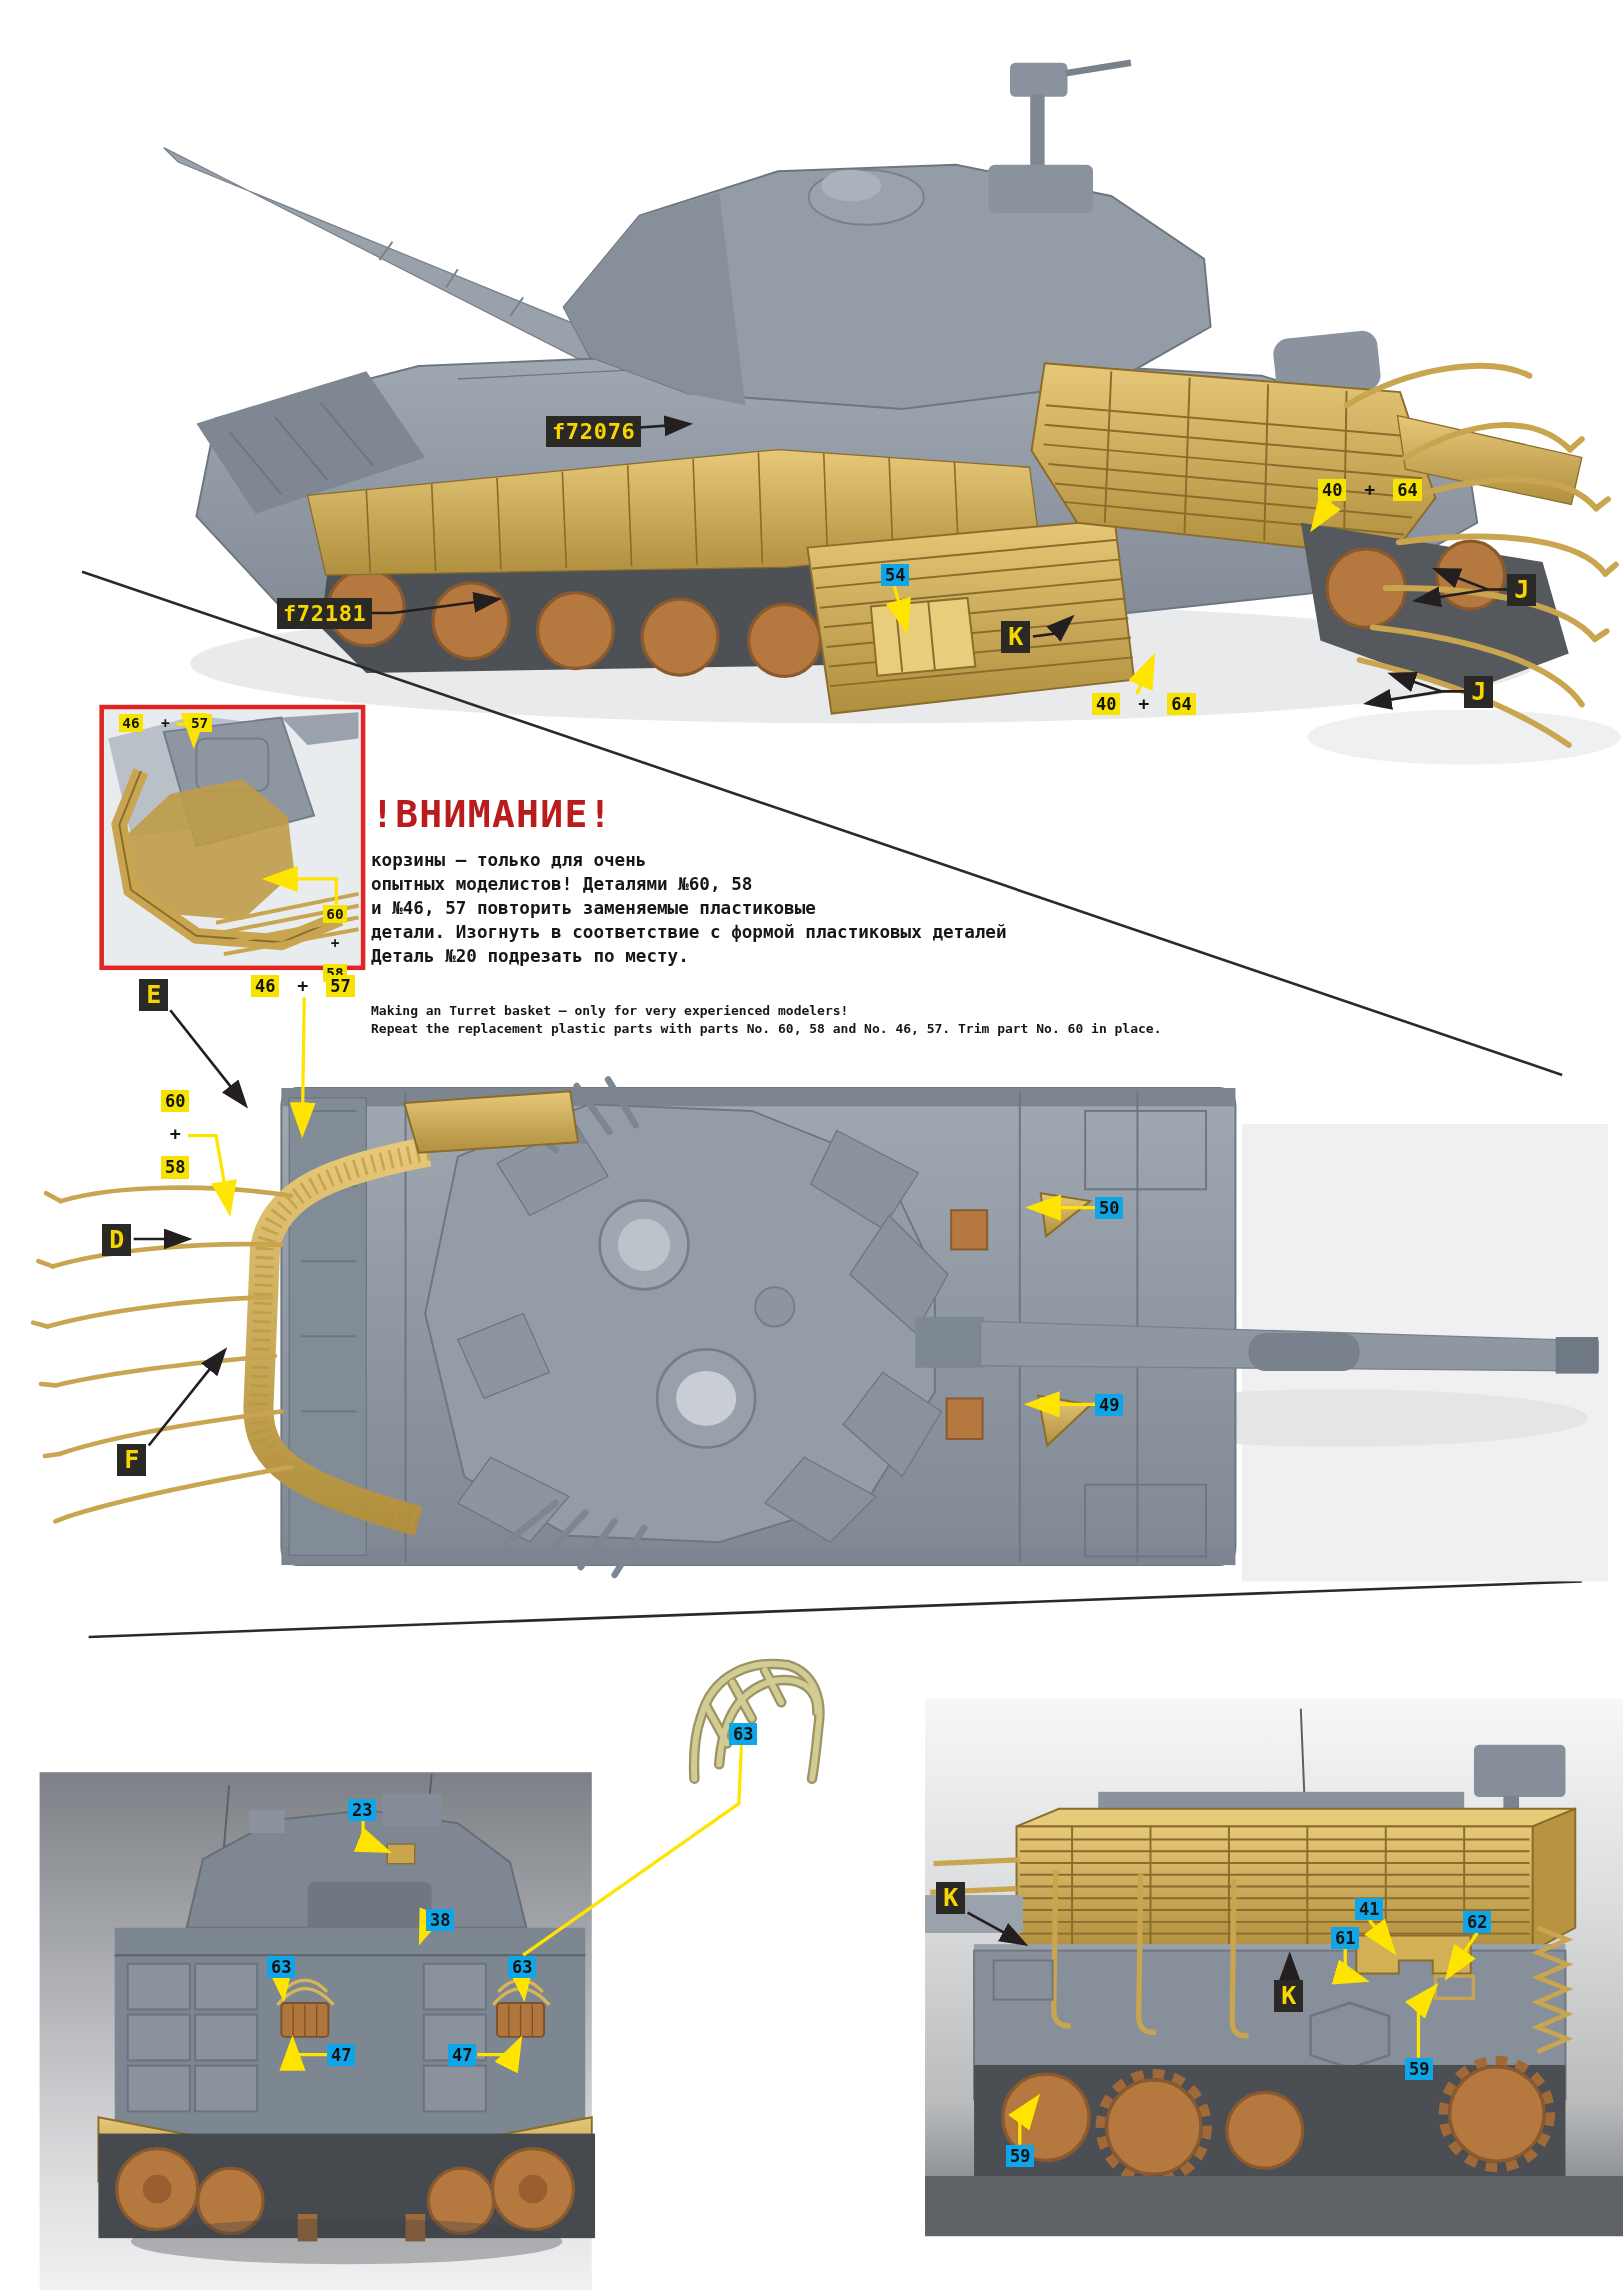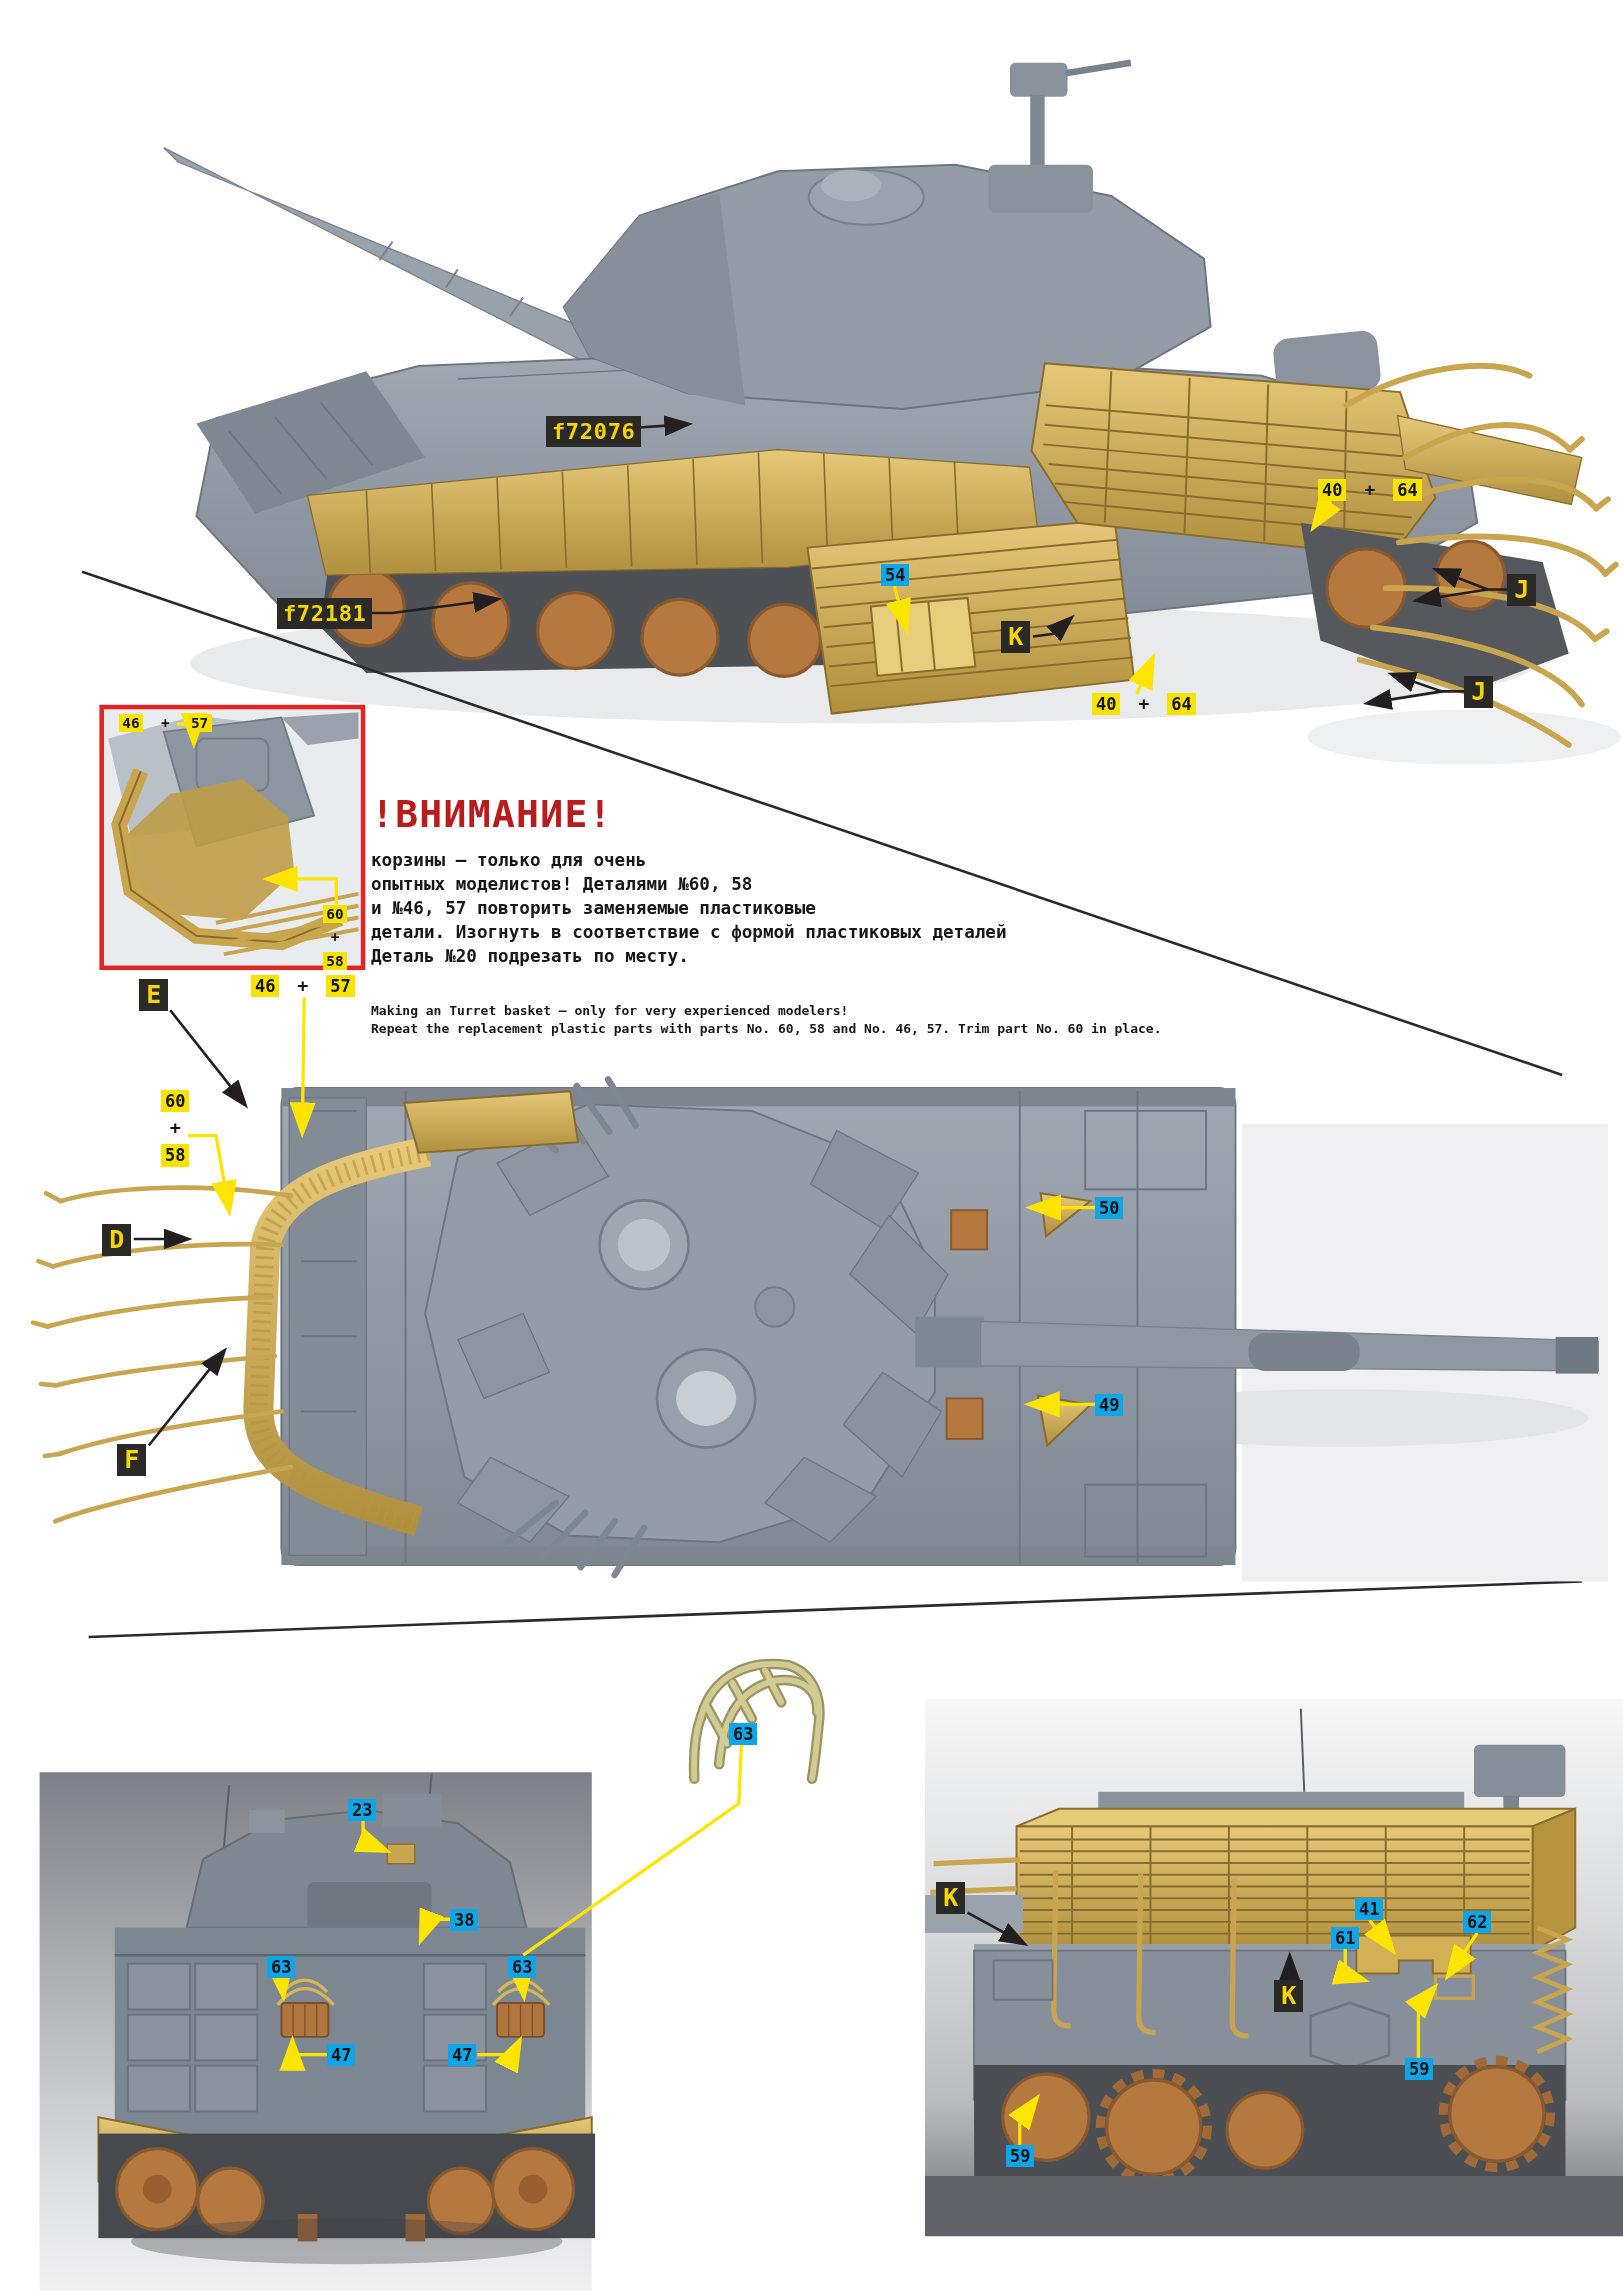--- a/index.html
+++ b/index.html
@@ -6,21 +6,21 @@
   .page{position:relative;width:1624px;height:2295px;background:#ffffff;overflow:hidden;
         font-family:"DejaVu Sans Mono",monospace;}
   .art{position:absolute;left:0;top:0;}
   
   .lbl{position:absolute;font-weight:bold;white-space:nowrap;line-height:1;}
   .y{background:#0ea5e9;color:#161410;font-size:17px;padding:2.6px 3.9px;}
   .dk{background:#2b2925;color:#f6d500;}
   .letter{font-size:25px;padding:3.3px 7.2px;}
   .code{font-size:22px;padding:4.6px 5.9px;letter-spacing:0.7px;}
   .combo{position:absolute;display:flex;align-items:center;gap:18px;}
-  .combo-v{position:absolute;display:flex;flex-direction:column;align-items:center;gap:7px;}
+  .combo-v{position:absolute;display:flex;flex-direction:column;align-items:center;gap:13px;}
   .lbl-i{font-weight:bold;background:#f6e400;color:#161410;font-size:17px;padding:2.6px 3.9px;line-height:1;}
   .plus{font-weight:bold;color:#161410;font-size:18.3px;line-height:1;background:none;}
   .small .lbl-i{font-size:14.4px;padding:2px 3.3px;}
   .small .plus{font-size:14.4px;}
   
   .warning{position:absolute;left:371px;top:792px;color:#17161a;}
   .warning-title{color:#b91c1c;font-size:38px;font-weight:bold;letter-spacing:1.3px;margin:0 0 11.8px 0;}
   .warning-ru div{font-size:17.6px;line-height:24px;font-weight:bold;}
   .warning-en{margin-top:34px;}
   .warning-en div{font-size:13px;line-height:18.3px;font-weight:bold;}
@@ -482,21 +482,21 @@
   <span class="lbl-i">60</span>
   <span class="plus">+</span>
   <span class="lbl-i">58</span>
 </div>
 <div class="lbl dk letter" style="left:102px;top:1224px">D</div>
 <div class="lbl dk letter" style="left:117px;top:1444px">F</div>
 <div class="lbl y" style="left:1095px;top:1197px">50</div>
 <div class="lbl y" style="left:1095px;top:1394px">49</div>
 
 <div class="lbl y" style="left:348px;top:1799px">23</div>
-<div class="lbl y" style="left:450px;top:1909px">38</div>
+<div class="lbl y" style="left:426px;top:1909px">38</div>
 <div class="lbl y" style="left:267px;top:1956px">63</div>
 <div class="lbl y" style="left:508px;top:1956px">63</div>
 <div class="lbl y" style="left:729px;top:1723px">63</div>
 <div class="lbl y" style="left:327px;top:2044px">47</div>
 <div class="lbl y" style="left:448px;top:2044px">47</div>
 
 <div class="lbl dk letter" style="left:936px;top:1882px">K</div>
 <div class="lbl y" style="left:1355px;top:1898px">41</div>
 <div class="lbl y" style="left:1331px;top:1927px">61</div>
 <div class="lbl y" style="left:1463px;top:1911px">62</div>

